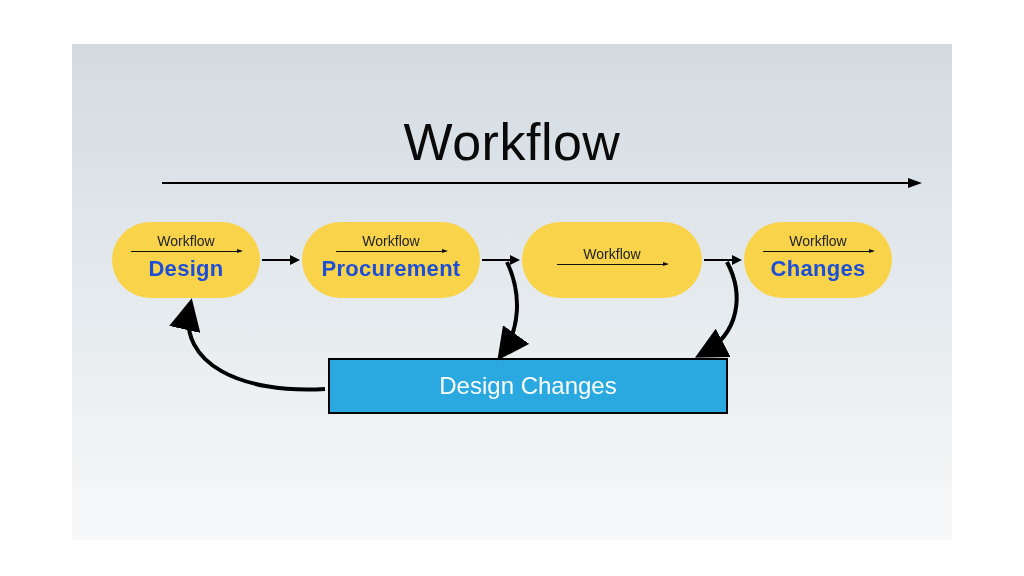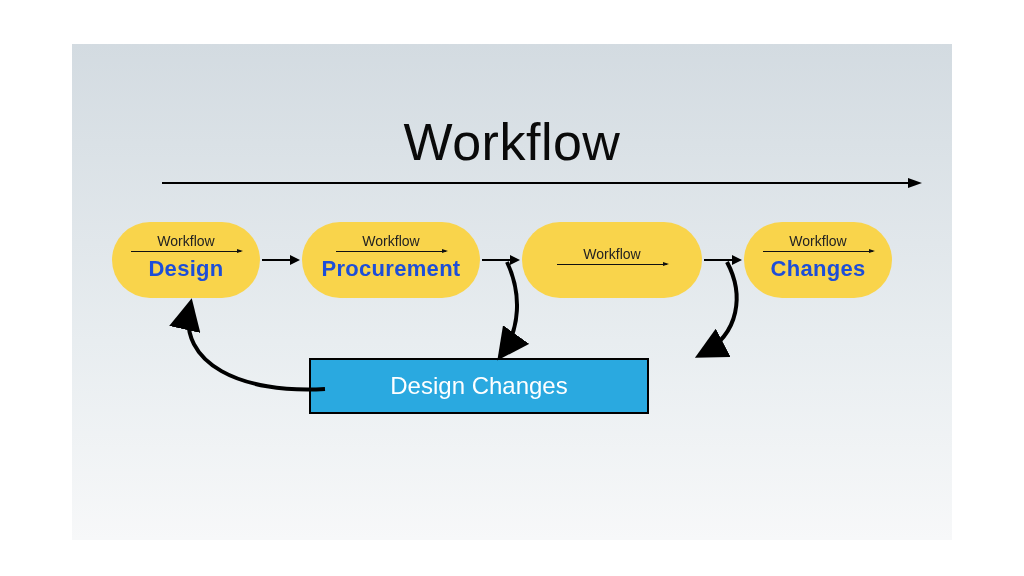--- a/index.html
+++ b/index.html
@@ -130,22 +130,22 @@
       right: 0;
       width: 0;
       height: 0;
       border-left: 10px solid #000;
       border-top: 5px solid transparent;
       border-bottom: 5px solid transparent;
     }
     .changes-box {
       position: absolute;
       top: 314px;
-      left: 237px;
-      width: 340px;
+      left: 256px;
+      width: 400px;
       height: 56px;
       background: #2aa9e0;
       border: 2px solid #000;
       color: #fff;
       font-size: 24px;
       display: flex;
       align-items: center;
       justify-content: center;
     }
     .svg-arrows {

